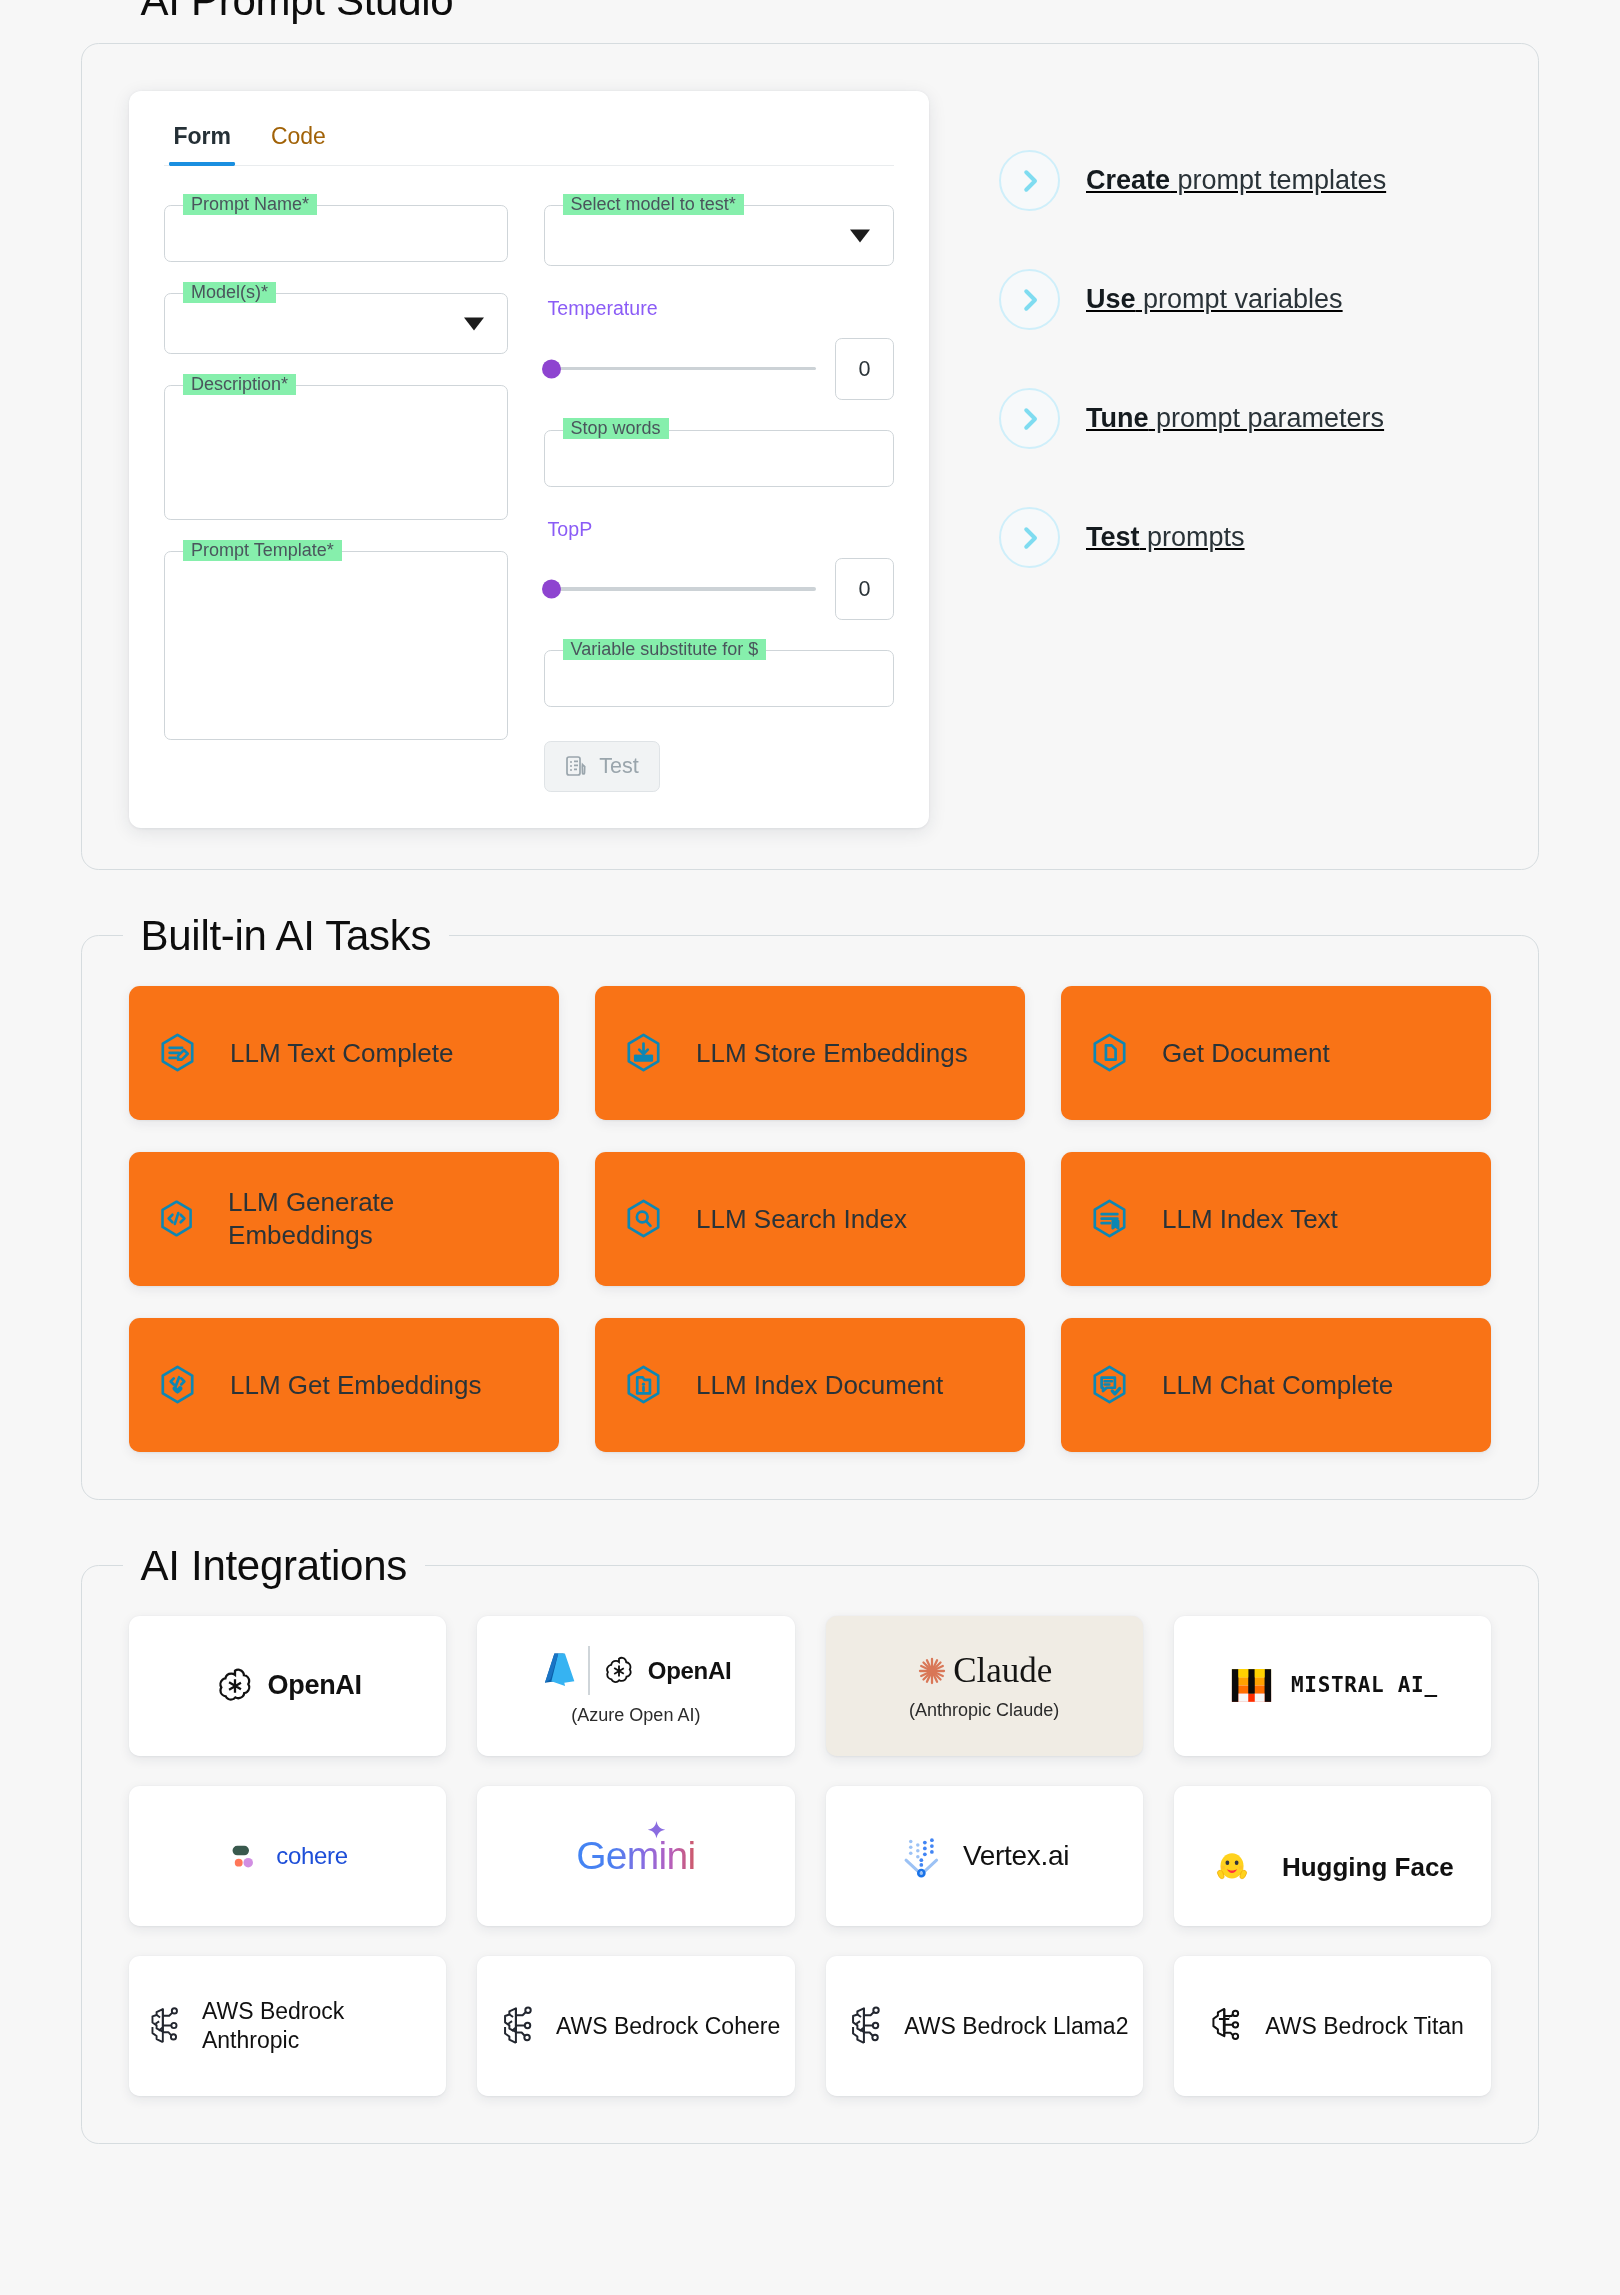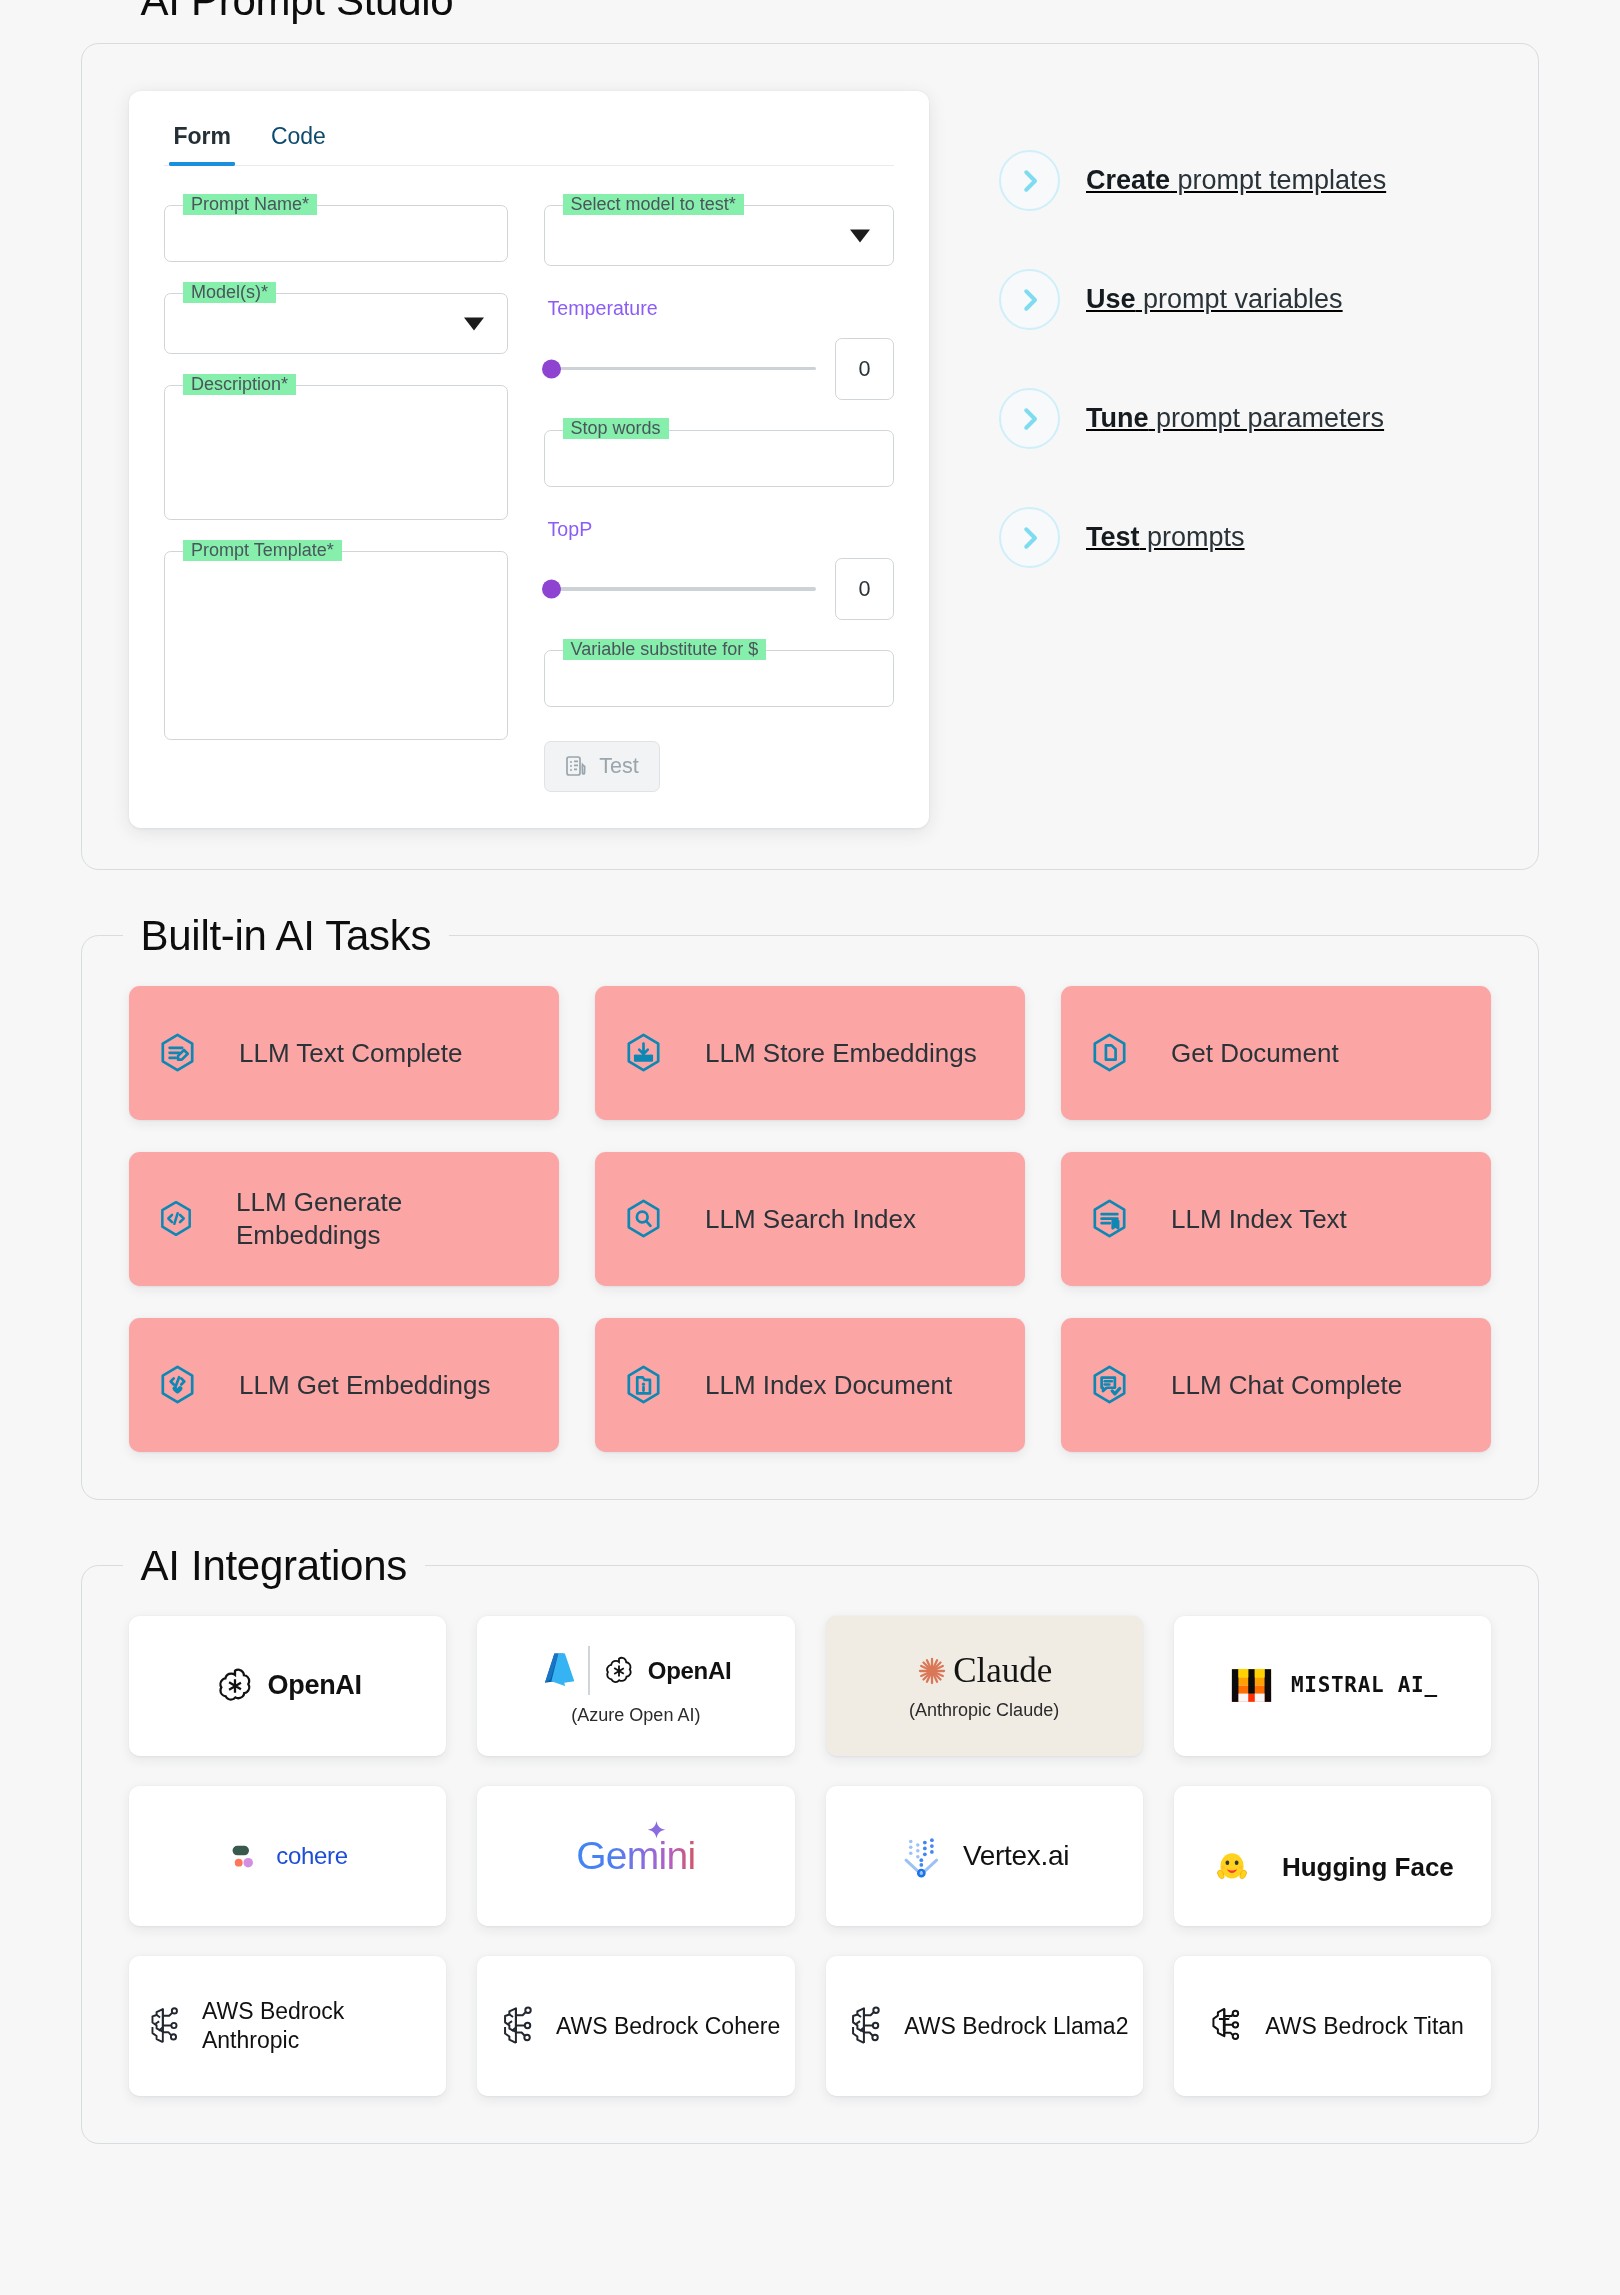--- a/index.html
+++ b/index.html
@@ -37,21 +37,21 @@
   .studio-row { display: flex; gap: 0; align-items: flex-start; }
   .form-card {
     width: 800px;
     background: #fff;
     border-radius: 12px;
     box-shadow: 0 4px 17.6px rgba(25,35,60,.10), 0 0.7px 2.7px rgba(25,35,60,.06);
     padding: 28px 35px 36px 35px;
   }
   .tabs { display: flex; gap: 32px; border-bottom: 1.4px solid #e9ecee; padding-left: 5.4px;}
   .tab {
-    font-size: 23px; color: #0c4a6e; padding: 4px 4px 15px 4px;
+    font-size: 23px; color: #a16207; padding: 4px 4px 15px 4px;
     position: relative; cursor: pointer;
   }
   .tab.active { color: #253036; font-weight: 600; }
   .tab.active::after {
     content:""; position: absolute; left: 0; right: 0; bottom: -1.4px;
     height: 4.7px; background: #1a8fe0; border-radius: 1.4px;
   }
 
   .fields { display: flex; gap: 36px; margin-top: 39px; }
   .col { display: flex; flex-direction: column; }
@@ -107,23 +107,23 @@
     width: 61px; height: 61px; border-radius: 50%;
     border: 2px solid #cfeffa; display: flex; align-items: center; justify-content: center;
     flex: 0 0 auto; background: #f7f9fa;
   }
   .ftext { font-size: 27px; color: #2a3338; white-space: nowrap; }
   .ftext b { font-weight: 700; color: #151b1f; }
 
   
   .task-grid { display: grid; grid-template-columns: repeat(3, 1fr); gap: 32px 36px; }
   .task-card {
-    background: #fca5a5; border-radius: 10.8px; height: 134px;
+    background: #f97316; border-radius: 10.8px; height: 134px;
     box-shadow: 0 3.4px 12px rgba(25,35,60,.07), 0 0.7px 2px rgba(25,35,60,.05);
-    display: flex; align-items: center; gap: 40px; padding: 0 27px;
+    display: flex; align-items: center; gap: 31px; padding: 0 27px;
   }
   .task-card .tlabel { font-size: 26px; color: #2a3338; line-height: 1.25; }
 
   
   .int-grid { display: grid; grid-template-columns: repeat(4, 1fr); gap: 30px 31px; }
   .int-card {
     background: #fff; border-radius: 10.8px; height: 140px;
     box-shadow: 0 3.4px 12px rgba(25,35,60,.08), 0 0.7px 2px rgba(25,35,60,.05);
     display: flex; flex-direction: column; align-items: center; justify-content: center;
     gap: 9.5px; padding: 8px 10.8px;

